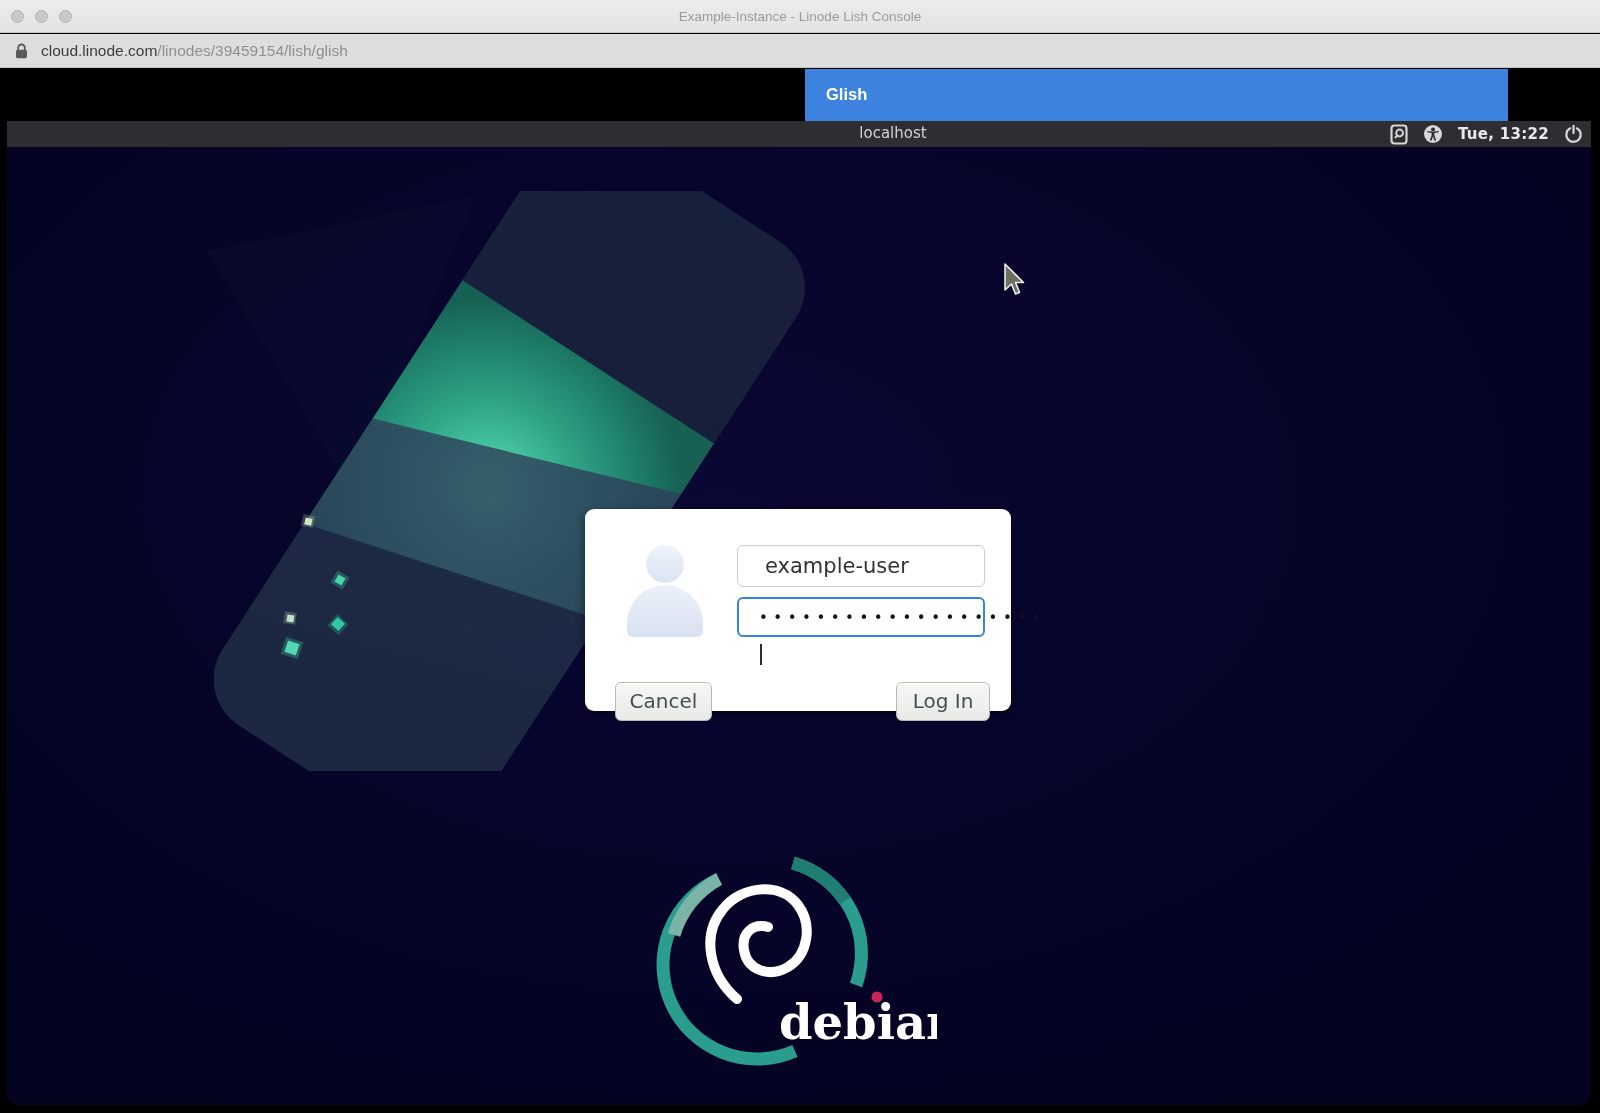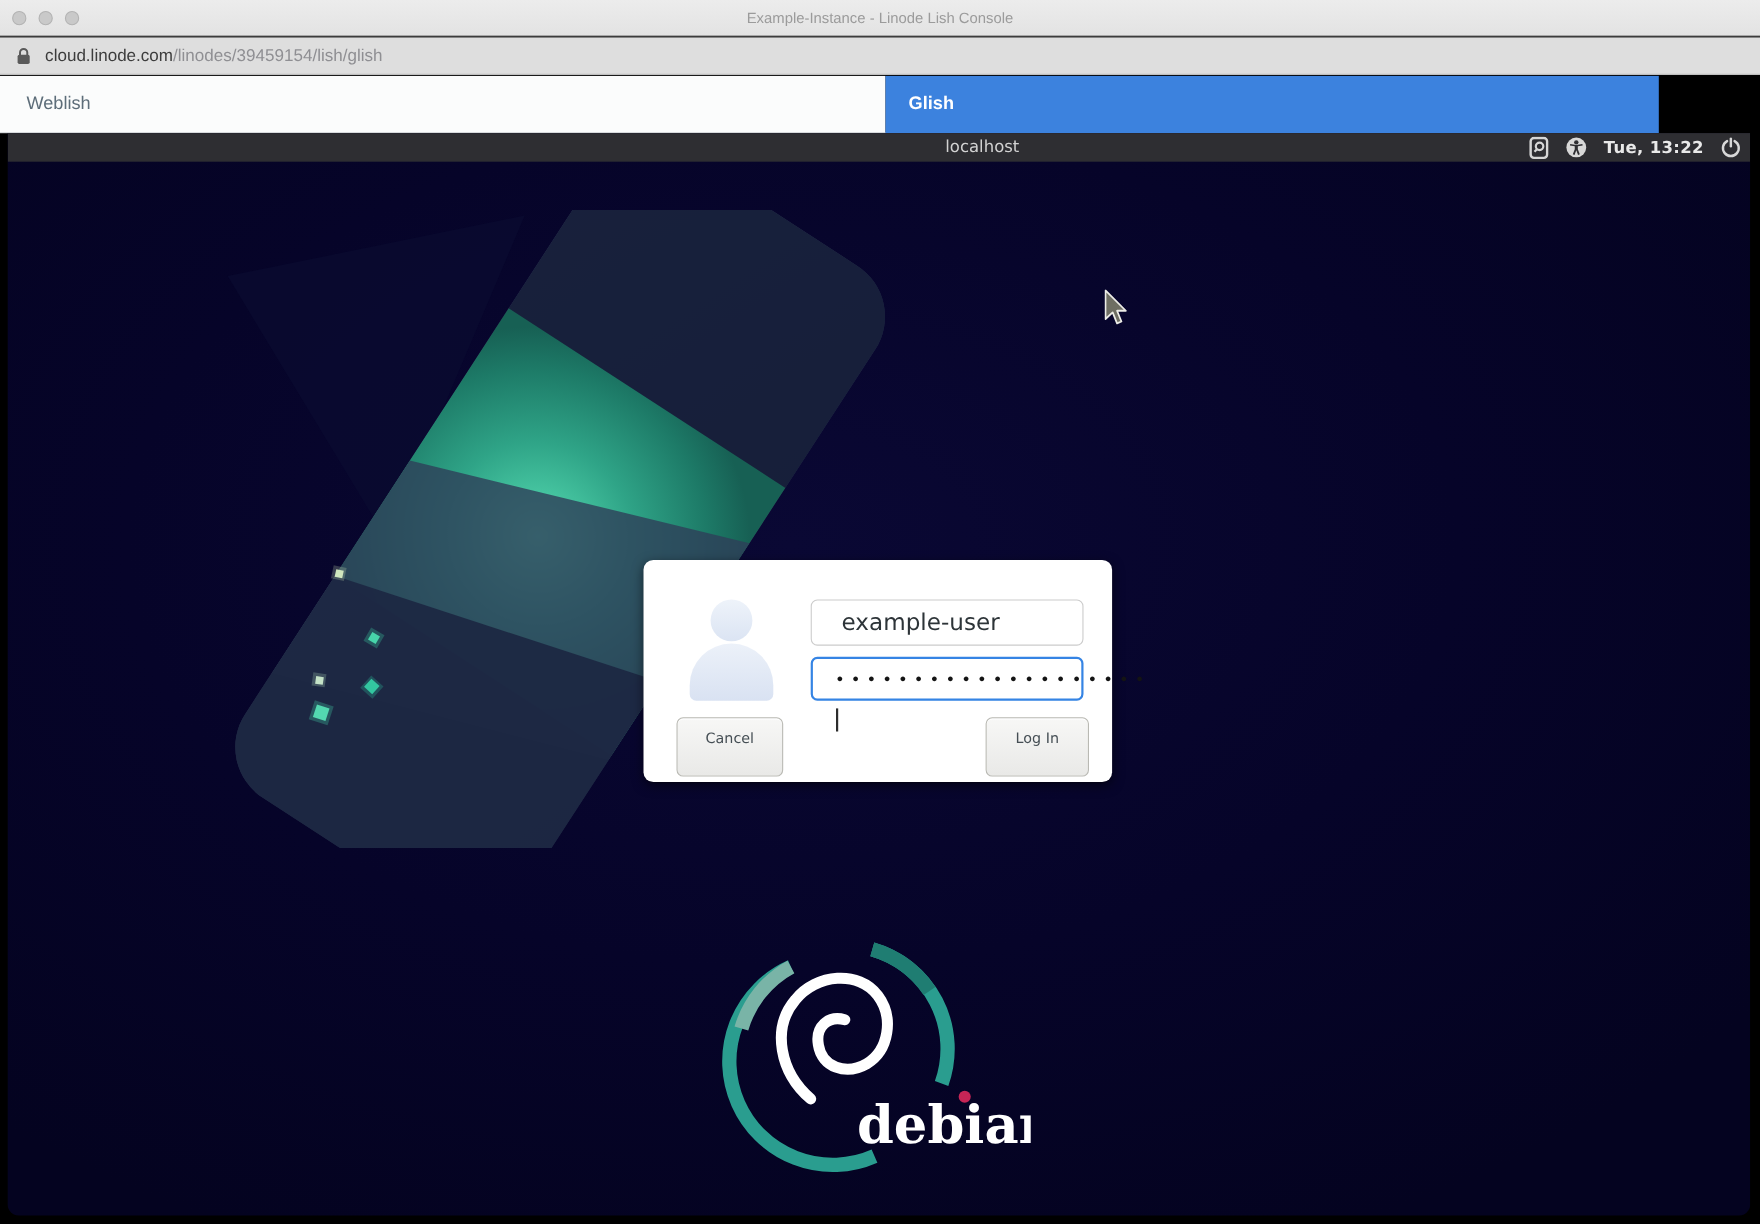--- a/index.html
+++ b/index.html
@@ -59,23 +59,23 @@
   .avatar-body { position:absolute; left:620px; top:464px; width:76px; height:52px;
     border-radius:38px 38px 6px 6px; background:linear-gradient(#ecf1f9,#d9e2f2); }
   .field { position:absolute; left:730px; width:248px; background:#fff; }
   .field-user { top:424px; height:42px; border:1px solid #ccc; border-radius:6px;
     line-height:40px; padding-left:27px; font-size:21px; color:#2d3438; }
   .field-pass { top:476px; height:40px; border:2px solid #3584e4; border-radius:6px;
     line-height:36px; padding-left:20px; }
   .dots { font-size:15px; letter-spacing:5.5px; color:#141414; vertical-align:middle; }
   .caret { display:inline-block; width:2px; height:21px; background:#2d2d2d;
     vertical-align:middle; margin-left:1px; }
-  .gbtn { position:absolute; top:531px; height:54px; border:1px solid #b9b9b3;
+  .gbtn { position:absolute; top:561px; height:39px; border:1px solid #b9b9b3;
     border-radius:6px; background:linear-gradient(#f7f7f6,#e9e9e7);
-    font-size:13px; color:#454e54; text-align:center; line-height:37px;
+    font-size:20px; color:#454e54; text-align:center; line-height:37px;
     box-shadow:inset 0 1px 0 #fff; }
   .btn-cancel { left:608px; width:97px; }
   .btn-login { left:889px; width:94px; }
 
   
   .debianlogo { position:absolute; left:640px; top:718px; }
 
   
   .cursor { position:absolute; left:997px; top:142px; }
 </style>
@@ -93,21 +93,20 @@
 
   <div class="urlbar">
     <svg class="lock" width="13" height="16" viewBox="0 0 13 16">
       <path d="M3.2 7V4.8a3.3 3.3 0 0 1 6.6 0V7" fill="none" stroke="#5a5a5a" stroke-width="1.8"></path>
       <rect x="1" y="6.8" width="11" height="8.4" rx="1.6" fill="#5a5a5a"></rect>
     </svg>
     <div class="url"><span class="host">cloud.linode.com</span><span class="path">/linodes/39459154/lish/glish</span></div>
   </div>
 
   <div class="tabrow">
-    <div class="tab-weblish">Weblish</div>
     <div class="tab-glish">Glish</div>
   </div>
 
   <div class="screen-area">
     <div class="canvas">
 
       <svg class="artwork" width="680" height="580" viewBox="0 0 680 580">
         <defs>
           <linearGradient id="gBeam" x1="0" y1="0" x2="1" y2="1">
             <stop offset="0" stop-color="#2a3350"></stop>

